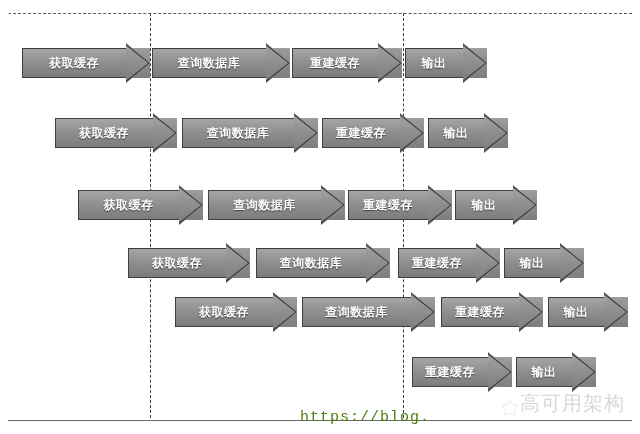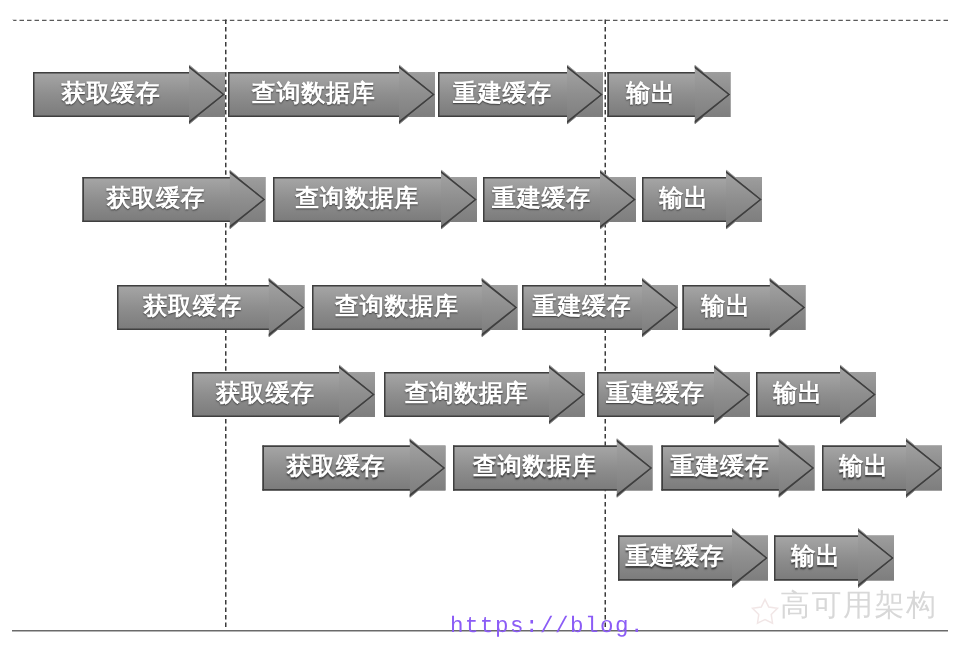--- a/index.html
+++ b/index.html
@@ -76,42 +76,42 @@
     clip-path:polygon(0% 0%, 100% 50%, 0% 100%, 0% 96%, 93% 50%, 0% 4%);
   }
   .arrow .label{
     position:relative;
     z-index:3;
     width:100%;
     padding-right:24px;
     box-sizing:border-box;
     text-align:center;
     color:#ffffff;
-    font-size:16px;
+    font-size:12px;
     font-weight:bold;
     letter-spacing:0.5px;
     text-shadow:0 1px 1px rgba(0,0,0,0.55);
     white-space:nowrap;
     line-height:30px;
   }
 
   
   .wm{
     position:absolute;
     bottom:8px;
     color:#c9c9c9;
     white-space:nowrap;
     pointer-events:none;
   }
   .wm-url{
     left:300px;
     font-family:"Liberation Mono","DejaVu Sans Mono",monospace;
     font-size:15px;
     letter-spacing:1px;
-    color:#8b5cf6;
+    color:#4d7c0f;
   }
   .wm-csdn{
     left:425px;
     font-size:17px;
     color:#cfcfcf;
     letter-spacing:0.5px;
   }
   .wm-logo{
     left:520px;
     bottom:17px;

